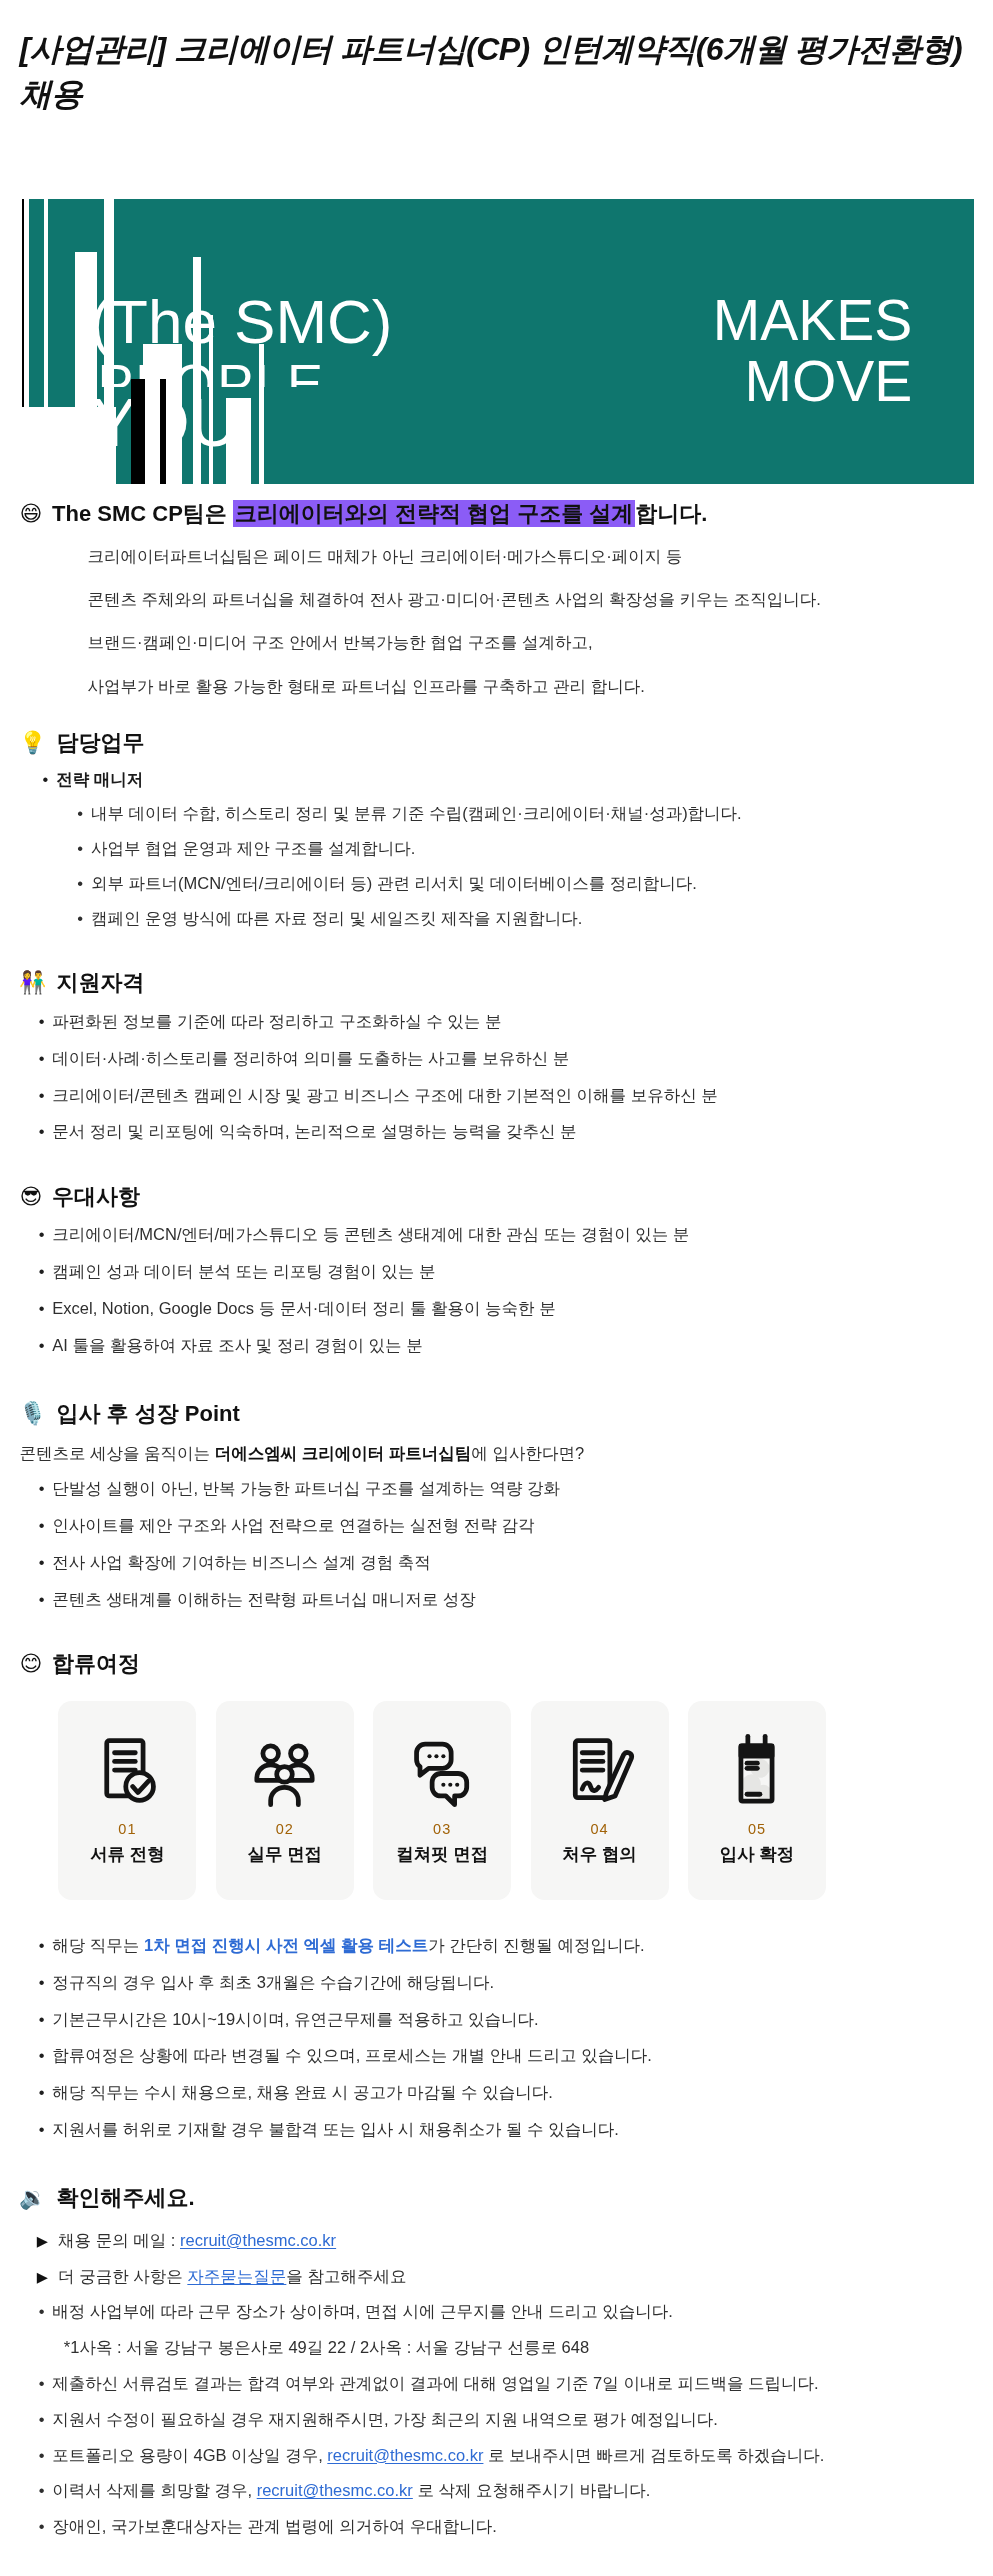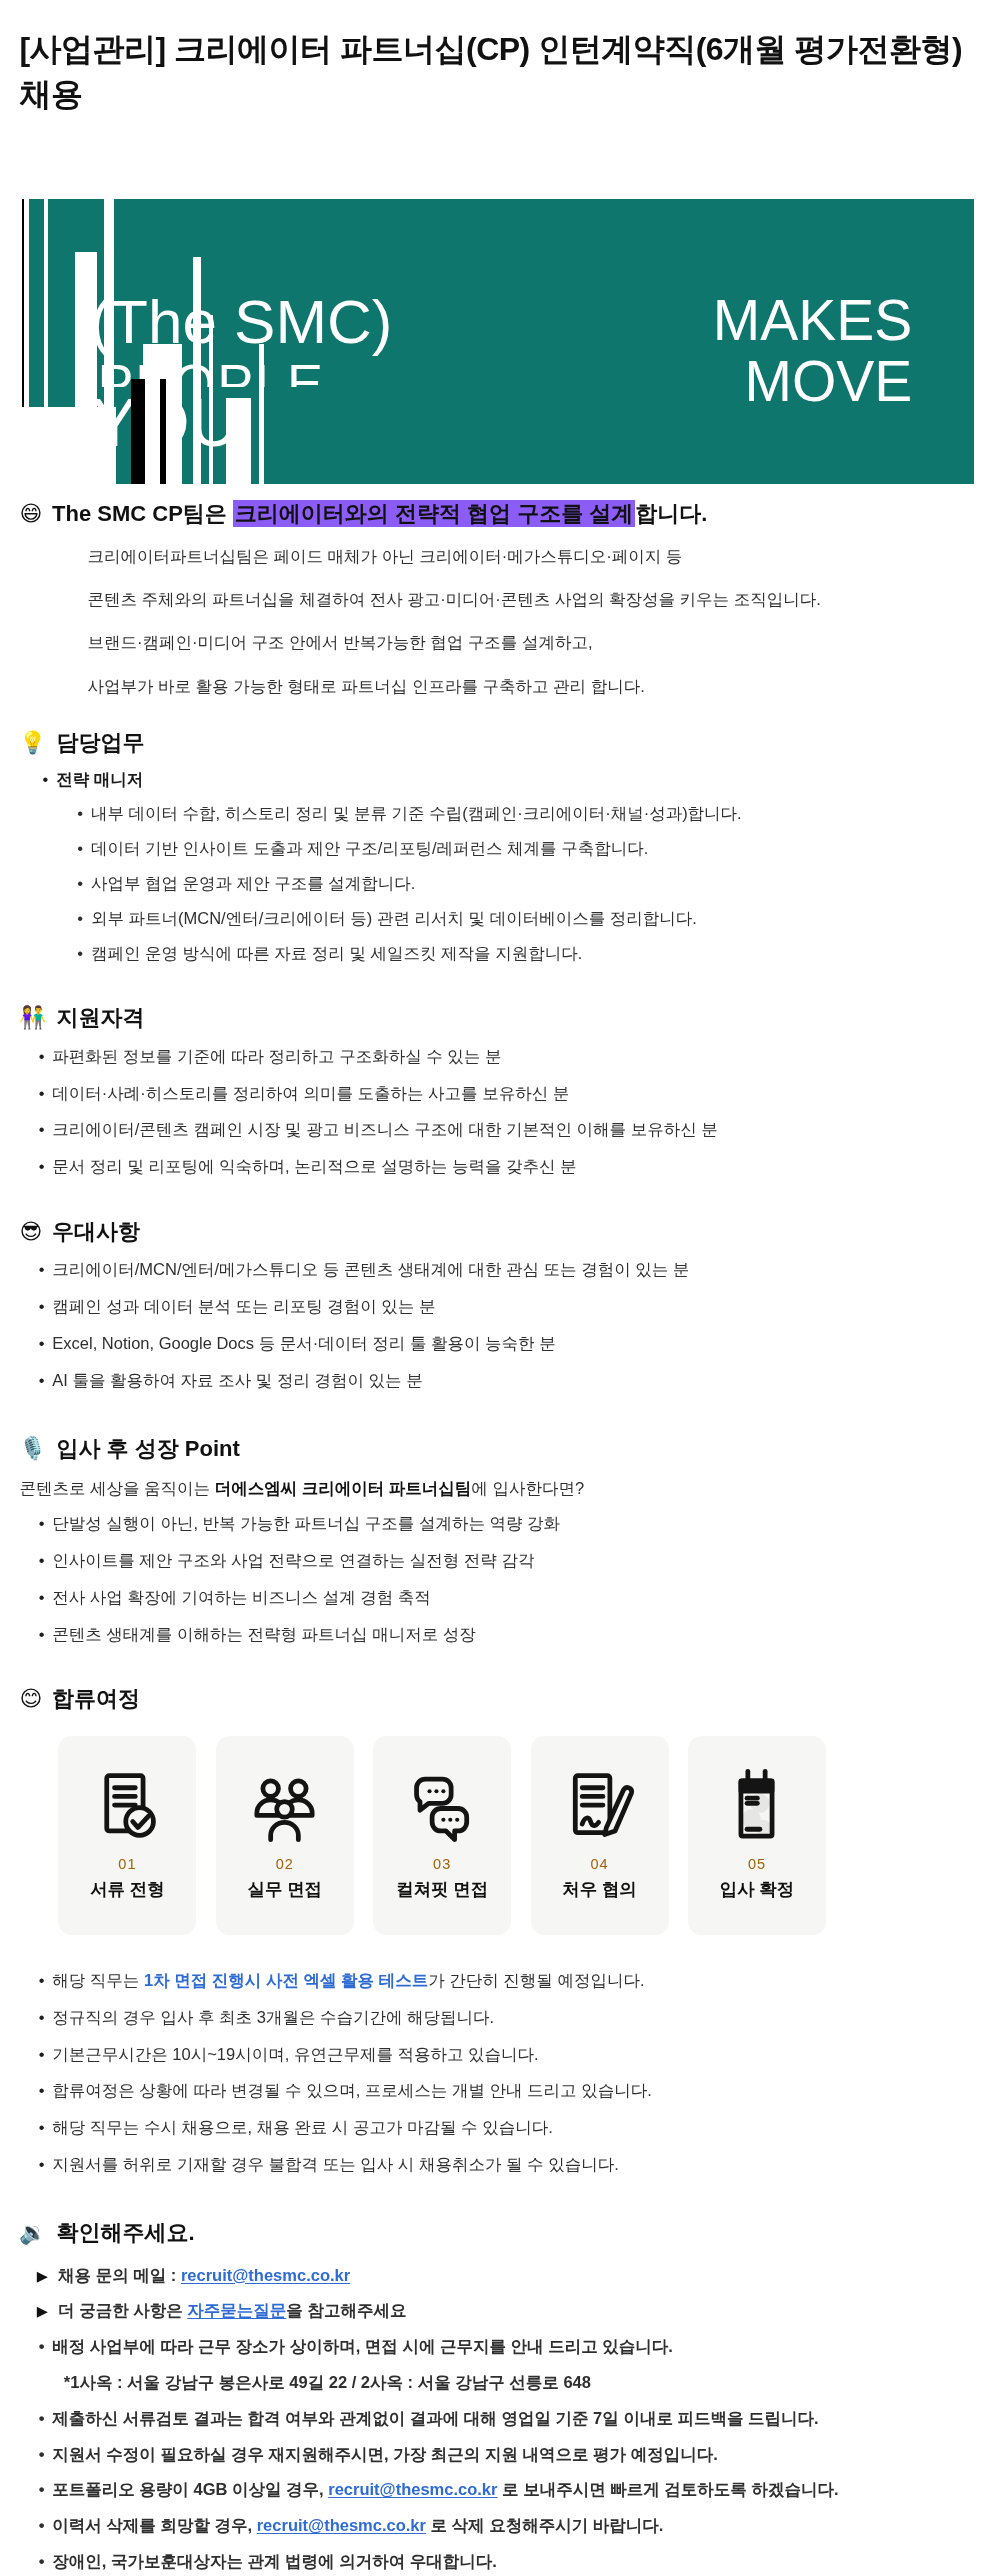--- a/index.html
+++ b/index.html
@@ -8,21 +8,21 @@
     width:993px;
     font-family:"Liberation Sans","DejaVu Sans",sans-serif;
     color:#1f1f1f;
     -webkit-font-smoothing:antialiased;
   }
   .page { padding:27px 19.4px 39px 19.4px; min-height:2576px; }
 
   
   .title {
     font-size:32px; font-weight:700; line-height:1.42;
-    margin:0; width:945px; color:#111; letter-spacing:-0.5px;
+    margin:0; width:945px; color:#111; letter-spacing:-0.5px;font-style:italic;
   }
 
   
   .banner {
     position:relative; margin-top:81px; width:955px; height:285px;
     background:#0f766e; overflow:hidden;
   }
   .banner .bar { position:absolute; background:#fff; }
   .banner .blackline { position:absolute; background:#000; }
   .banner-main {
@@ -89,21 +89,21 @@
   .card svg { margin-top:31px; width:83px; height:83px; }
   .card .num { margin-top:5.8px; font-size:14.5px; color:#a16207; letter-spacing:1px; }
   .card .lbl { margin-top:5px; font-size:17.4px; font-weight:700; color:#111; }
 
   .notes { margin-top:35px; }
 
   .blue-bold { color:#2e6bd4; font-weight:700; }
   a.doc-link { color:#2e6bd4; text-decoration:underline; text-underline-offset:1.9px; cursor:pointer; }
 
   
-  .clist { margin:17.4px 0 0 17.4px;font-weight:bold; }
+  .clist { margin:17.4px 0 0 17.4px; }
   .clist > li {
     position:relative; padding-left:15.5px; margin-bottom:14.5px;
     font-size:16.5px; line-height:21.3px; color:#2f2f2f;
   }
   .clist > li.dot::before { content:"•"; position:absolute; left:1.9px; }
   .clist > li.arrow { padding-left:21.3px; }
   .clist > li.arrow::before {
     content:"▶"; position:absolute; left:0; top:1px; font-size:14.5px; color:#111;
   }
   .clist > li.subline { padding-left:27px; }
@@ -149,21 +149,20 @@
     <p>크리에이터파트너십팀은 페이드 매체가 아닌 크리에이터·메가스튜디오·페이지 등</p>
     <p>콘텐츠 주체와의 파트너십을 체결하여 전사 광고·미디어·콘텐츠 사업의 확장성을 키우는 조직입니다.</p>
     <p>브랜드·캠페인·미디어 구조 안에서 반복가능한 협업 구조를 설계하고,</p>
     <p>사업부가 바로 활용 가능한 형태로 파트너십 인프라를 구축하고 관리 합니다.</p>
   </div>
 
   <h2 class="sec-h mt-sec1"><span class="emoji">💡</span><span>담당업무</span></h2>
   <div class="duties-group">전략 매니저</div>
   <ul class="duties-sub">
     <li>내부 데이터 수합, 히스토리 정리 및 분류 기준 수립(캠페인·크리에이터·채널·성과)합니다.</li>
-    <li>데이터 기반 인사이트 도출과 제안 구조/리포팅/레퍼런스 체계를 구축합니다.</li>
     <li>사업부 협업 운영과 제안 구조를 설계합니다.</li>
     <li>외부 파트너(MCN/엔터/크리에이터 등) 관련 리서치 및 데이터베이스를 정리합니다.</li>
     <li>캠페인 운영 방식에 따른 자료 정리 및 세일즈킷 제작을 지원합니다.</li>
   </ul>
 
   <h2 class="sec-h mt-sec"><span class="emoji">👫</span><span>지원자격</span></h2>
   <ul class="blist">
     <li>파편화된 정보를 기준에 따라 정리하고 구조화하실 수 있는 분</li>
     <li>데이터·사례·히스토리를 정리하여 의미를 도출하는 사고를 보유하신 분</li>
     <li>크리에이터/콘텐츠 캠페인 시장 및 광고 비즈니스 구조에 대한 기본적인 이해를 보유하신 분</li>

